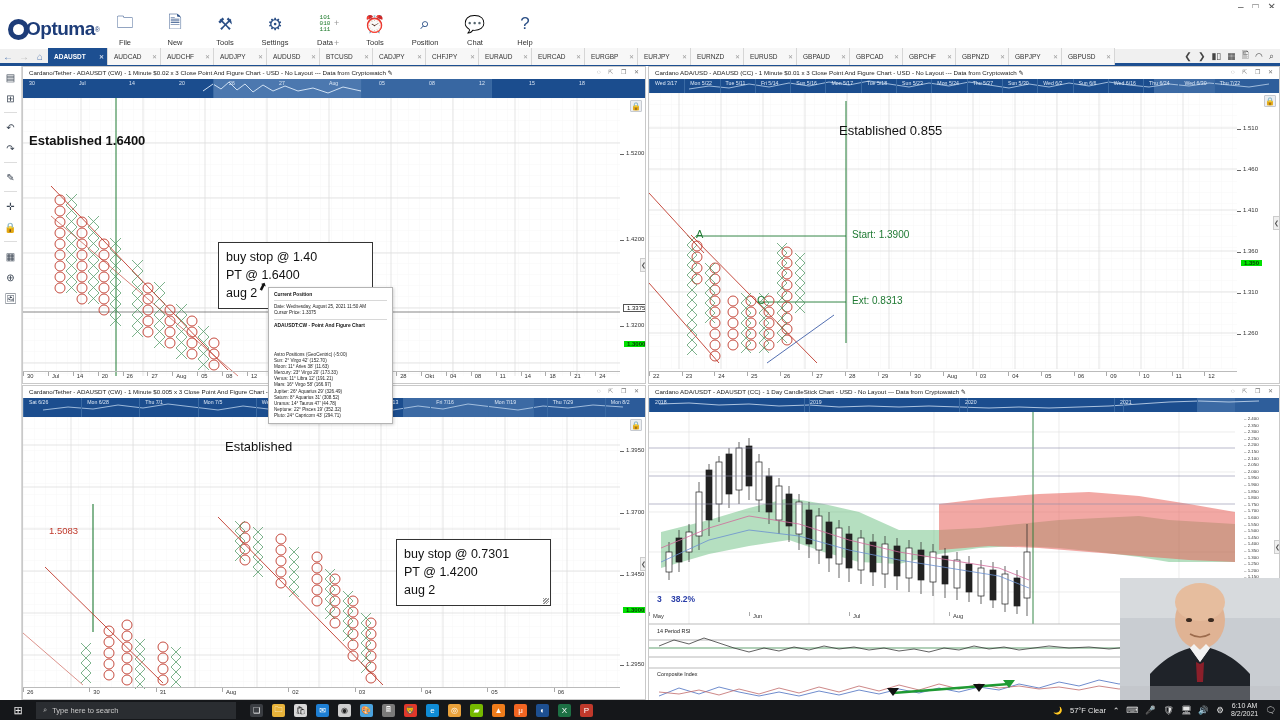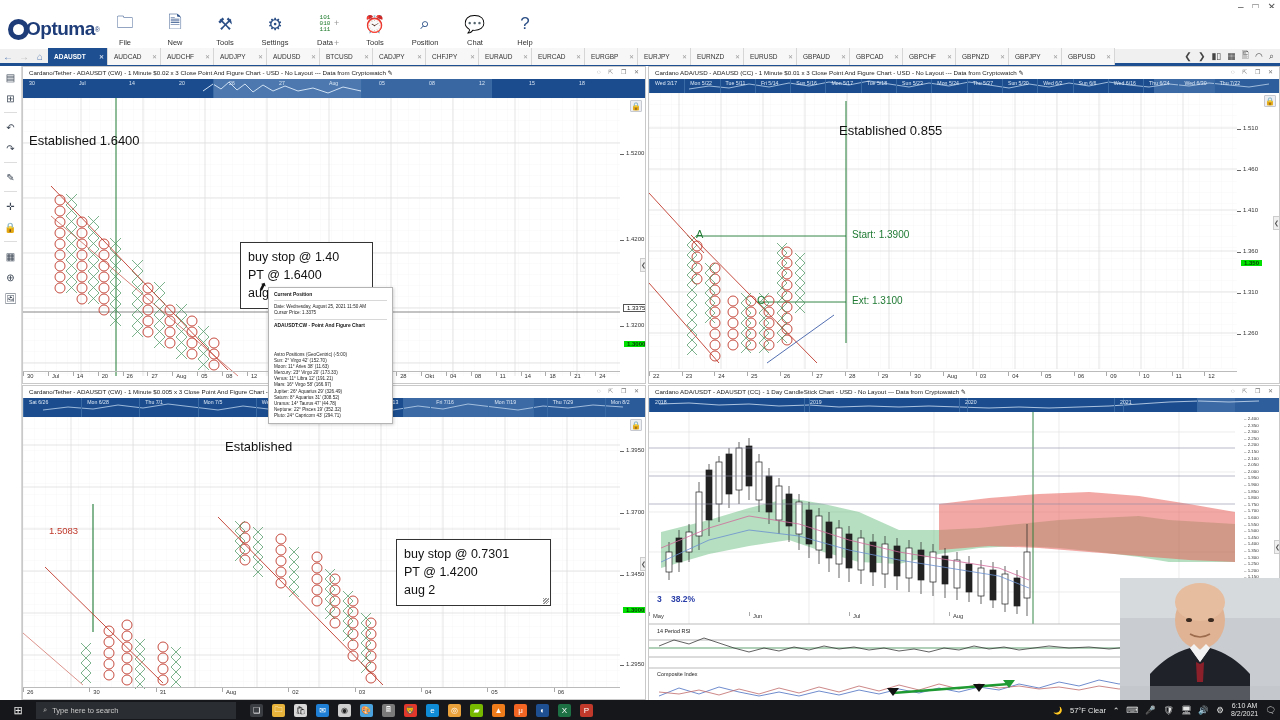--- a/index.html
+++ b/index.html
@@ -401,21 +401,21 @@
           <path d="M131 184 l11 11 M142 184 l-11 11 M131 195 l11 11 M142 195 l-11 11 M131 206 l11 11 M142 206 l-11 11
                    M131 217 l11 11 M142 217 l-11 11 M131 228 l11 11 M142 228 l-11 11 M131 239 l11 11 M142 239 l-11 11"></path>
           <path d="M153 206 l11 11 M164 206 l-11 11 M153 217 l11 11 M164 217 l-11 11 M153 228 l11 11 M164 228 l-11 11
                    M153 239 l11 11 M164 239 l-11 11 M153 250 l11 11 M164 250 l-11 11"></path>
           <path d="M175 228 l11 11 M186 228 l-11 11 M175 239 l11 11 M186 239 l-11 11 M175 250 l11 11 M186 250 l-11 11
                    M175 261 l11 11 M186 261 l-11 11"></path>
         </g>
         <line x1="28" y1="88" x2="205" y2="272" stroke="#c0392b" stroke-width="0.9"></line>
         <line x1="28" y1="118" x2="215" y2="278" stroke="#c0392b" stroke-width="0.9" opacity=".7"></line>
       </svg>
-      <div class="estab" style="left:6px; top:35px;">Established 1.6400</div>
+      <div class="estab" style="left:6px; top:35px;font-weight:bold;">Established 1.6400</div>
       <div class="lock">🔒</div>
 
       <div class="axtick" style="left:597px; top:56px;"></div>
       <div class="axlabel" style="left:603px; top:52px;">1.5200</div>
       <div class="axtick" style="left:597px; top:142px;"></div>
       <div class="axlabel" style="left:603px; top:138px;">1.4200</div>
       <div class="axtick" style="left:597px; top:228px;"></div>
       <div class="axlabel" style="left:603px; top:224px;">1.3200</div>
       <div class="axbox" style="left:600px; top:206px;">1.3375</div>
       <div class="axgreen" style="left:601px; top:243px;">1.3000</div>
@@ -608,21 +608,21 @@
         </g>
         <line x1="42" y1="142" x2="168" y2="270" stroke="#c0392b" stroke-width="0.9"></line>
         <line x1="0" y1="190" x2="70" y2="270" stroke="#c0392b" stroke-width="0.9"></line>
         <line x1="0" y1="100" x2="55" y2="160" stroke="#c0392b" stroke-width="0.9"></line>
         <line x1="118" y1="270" x2="185" y2="222" stroke="#3f5fa8" stroke-width="0.9"></line>
       </svg>
       <div class="estab" style="left:190px; top:30px;">Established 0.855</div>
       <div class="gletter" style="left:47px; top:135px;">A</div>
       <div class="gletter" style="left:108px; top:201px;">C</div>
       <div class="glabel" style="left:203px; top:136px;">Start: 1.3900</div>
-      <div class="glabel" style="left:203px; top:202px;">Ext: 1.3100</div>
+      <div class="glabel" style="left:203px; top:202px;">Ext: 0.8313</div>
       <div class="lock">🔒</div>
 
       <div class="axtick" style="left:588px; top:36px;"></div>
       <div class="axlabel" style="left:594px; top:32px;">1.510</div>
       <div class="axtick" style="left:588px; top:77px;"></div>
       <div class="axlabel" style="left:594px; top:73px;">1.460</div>
       <div class="axtick" style="left:588px; top:118px;"></div>
       <div class="axlabel" style="left:594px; top:114px;">1.410</div>
       <div class="axtick" style="left:588px; top:159px;"></div>
       <div class="axlabel" style="left:594px; top:155px;">1.360</div>
@@ -1037,21 +1037,21 @@
           <div style="position: absolute; left: 100px; top: 0px; width: 1px; height: 4px; background: rgb(170, 170, 170);"></div>
           <span style="left: 204px;">Jul</span>
           <div style="position: absolute; left: 200px; top: 0px; width: 1px; height: 4px; background: rgb(170, 170, 170);"></div>
           <span style="left: 304px;">Aug</span>
           <div style="position: absolute; left: 300px; top: 0px; width: 1px; height: 4px; background: rgb(170, 170, 170);"></div>
         </div>
       <div style="position:absolute; right:3px; bottom:1px; font-size:4.6px; color:#888;">0522840</div>
     </div>
   </div>
 
-  <div class="notebox" style="left:240px; top:242px; width:133px;">
+  <div class="notebox" style="left:218px; top:242px; width:155px;">
     <div>buy stop @ 1.40</div>
     <div>PT @ 1.6400</div>
     <div>aug 2</div>
     <div class="rs"></div>
   </div>
 
   <div class="notebox" style="left:396px; top:539px; width:155px;">
     <div>buy stop @ 0.7301</div>
     <div>PT @ 1.4200</div>
     <div>aug 2</div>

